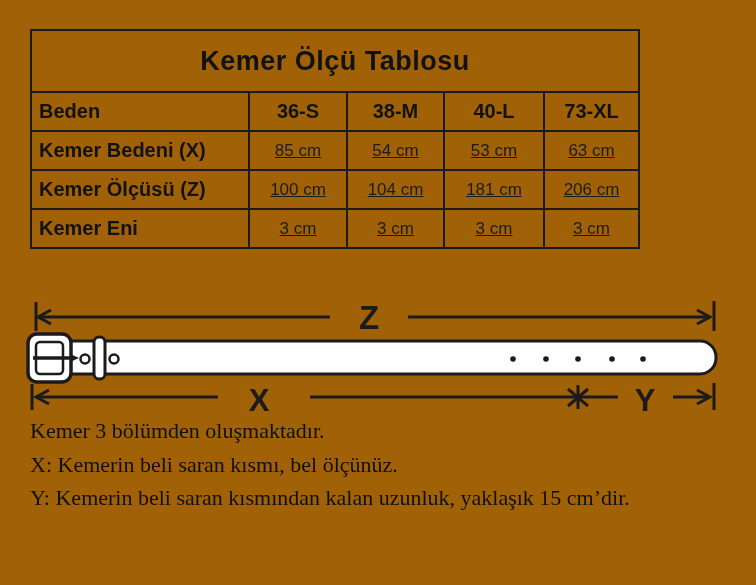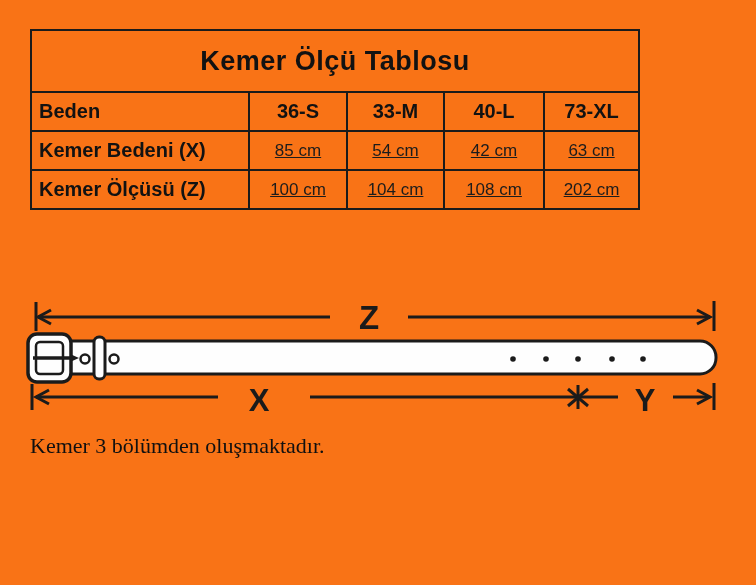--- a/index.html
+++ b/index.html
@@ -1,19 +1,19 @@
 <!DOCTYPE html>
 <html><head>
 <meta charset="utf-8">
 <style>
   html,body{margin:0;padding:0;background:#ffffff;}
   #screen{
     position:relative;
     width:756px;height:585px;
-    background:#f97316;
+    background:#a16207;
     font-family:"Liberation Sans",sans-serif;
     color:#161616;
     overflow:hidden;
   }
   
   .size-table{
     position:absolute;left:30px;top:29px;width:608px;
     border-collapse:collapse;table-layout:fixed;
   }
   .size-table td{
@@ -51,21 +51,21 @@
   .diagram .dot{fill:#1b1b1b;stroke:none;}
   .diagram text{
     font-family:"Liberation Sans",sans-serif;
     font-weight:bold;fill:#1b1b1b;stroke:none;
     text-anchor:middle;
   }
   .diagram .dim-label{font-size:31px;}
   .diagram .dim-label-z{font-size:33px;}
   
   .notes{
-    position:absolute;left:30px;top:429px;width:700px;
+    position:absolute;left:30px;top:414px;width:700px;
   }
   .notes p{
     margin:0;
     font-family:"Liberation Serif",serif;
     font-size:22px;line-height:33.5px;
     color:#101010;
     white-space:nowrap;
   }
 </style>
 </head>
@@ -81,37 +81,44 @@
       <col style="width:100px">
         <col style="width:95px">
     </colgroup>
     <tbody>
       <tr>
         <td class="title-cell" colspan="5">Kemer Ölçü Tablosu</td>
       </tr>
       <tr>
         <td class="label-cell">Beden</td>
         <td class="head-cell">36-S</td>
-        <td class="head-cell">33-M</td>
+        <td class="head-cell">38-M</td>
         <td class="head-cell">40-L</td>
         <td class="head-cell">73-XL</td>
       </tr>
       <tr>
         <td class="label-cell">Kemer Bedeni (X)</td>
         <td class="value-cell">85 cm</td>
         <td class="value-cell">54 cm</td>
-        <td class="value-cell">42 cm</td>
+        <td class="value-cell">53 cm</td>
         <td class="value-cell">63 cm</td>
       </tr>
       <tr>
         <td class="label-cell">Kemer Ölçüsü (Z)</td>
         <td class="value-cell">100 cm</td>
         <td class="value-cell">104 cm</td>
-        <td class="value-cell">108 cm</td>
-        <td class="value-cell">202 cm</td>
+        <td class="value-cell">181 cm</td>
+        <td class="value-cell">206 cm</td>
+      </tr>
+      <tr>
+        <td class="label-cell">Kemer Eni</td>
+        <td class="value-cell">3 cm</td>
+        <td class="value-cell">3 cm</td>
+        <td class="value-cell">3 cm</td>
+        <td class="value-cell">3 cm</td>
       </tr>
     </tbody>
   </table>
 
   <svg class="diagram" width="756" height="145" viewBox="0 0 756 145" xmlns="http://www.w3.org/2000/svg">
 
     <g>
       <line class="stroke" x1="36" y1="15" x2="36" y2="44"></line>
       <line class="stroke" x1="714" y1="14" x2="714" y2="44"></line>
       <polyline class="stroke" points="51,23 38,30 51,37"></polyline>
@@ -162,15 +169,17 @@
     <g>
       <text class="dim-label" x="645" y="124">Y</text>
       <line class="stroke" x1="673" y1="110" x2="708" y2="110"></line>
       <polyline class="stroke" points="697,103 710,110 697,117"></polyline>
       <line class="stroke" x1="714" y1="96" x2="714" y2="123"></line>
     </g>
   </svg>
 
   <div class="notes">
     <p>Kemer 3 bölümden oluşmaktadır.</p>
+    <p>X: Kemerin beli saran kısmı, bel ölçünüz.</p>
+    <p>Y: Kemerin beli saran kısmından kalan uzunluk, yaklaşık 15 cm’dir.</p>
   </div>
 
 </div>
 
 </body></html>

